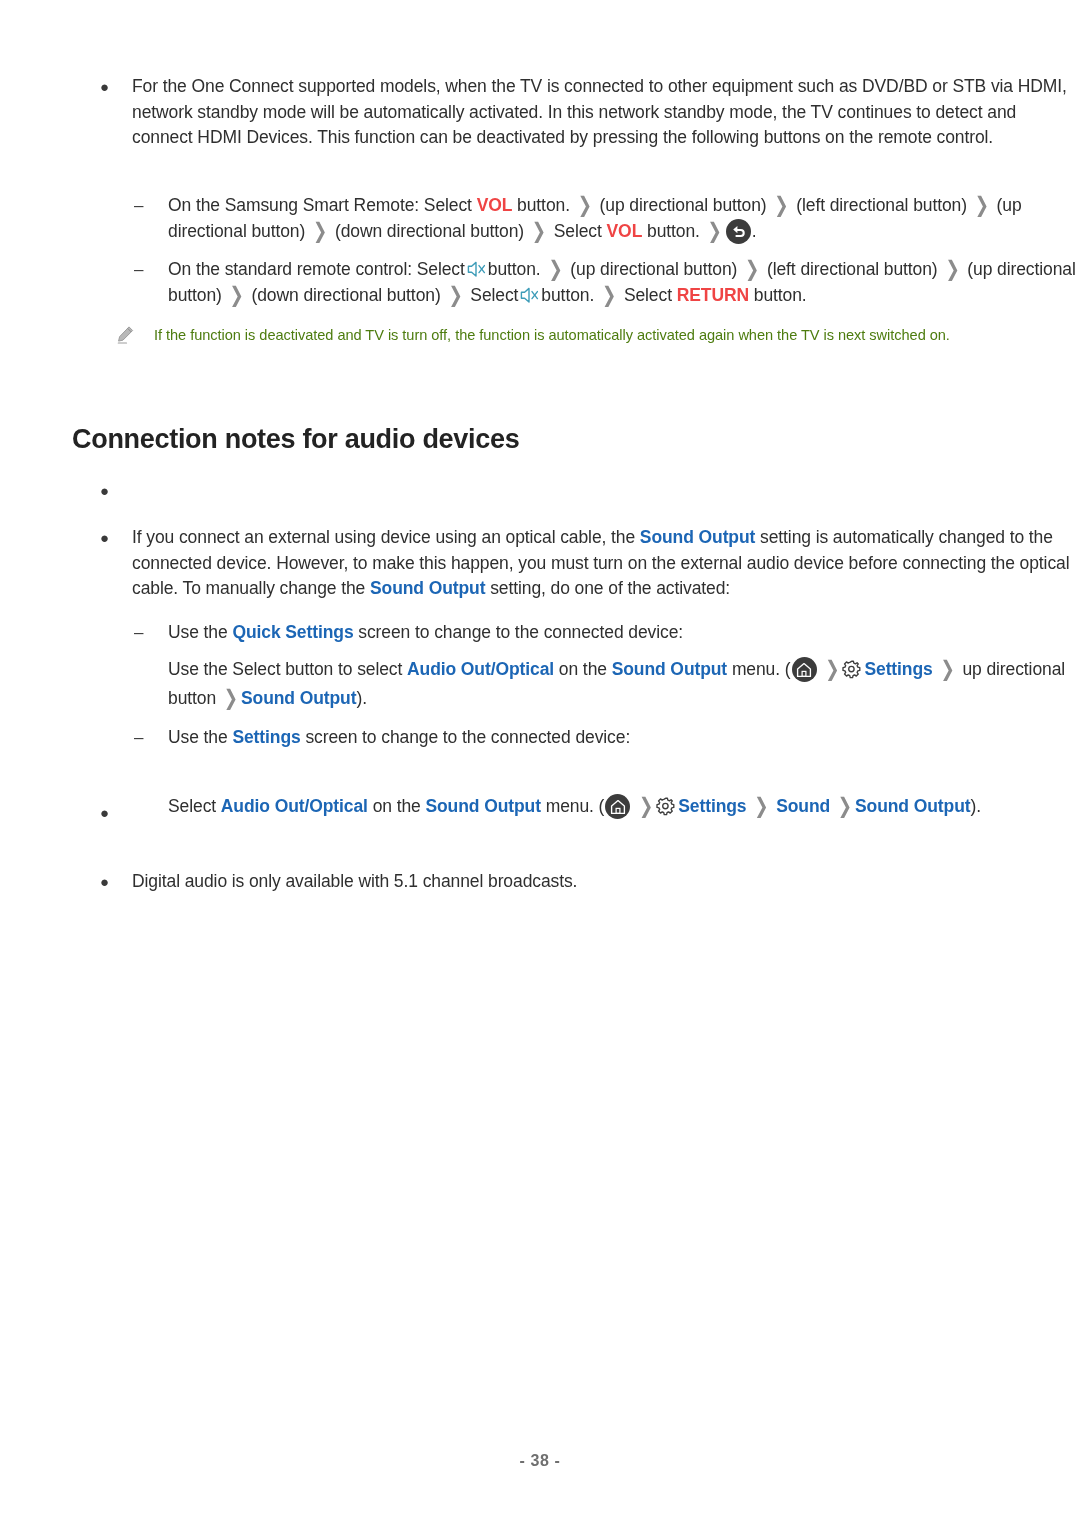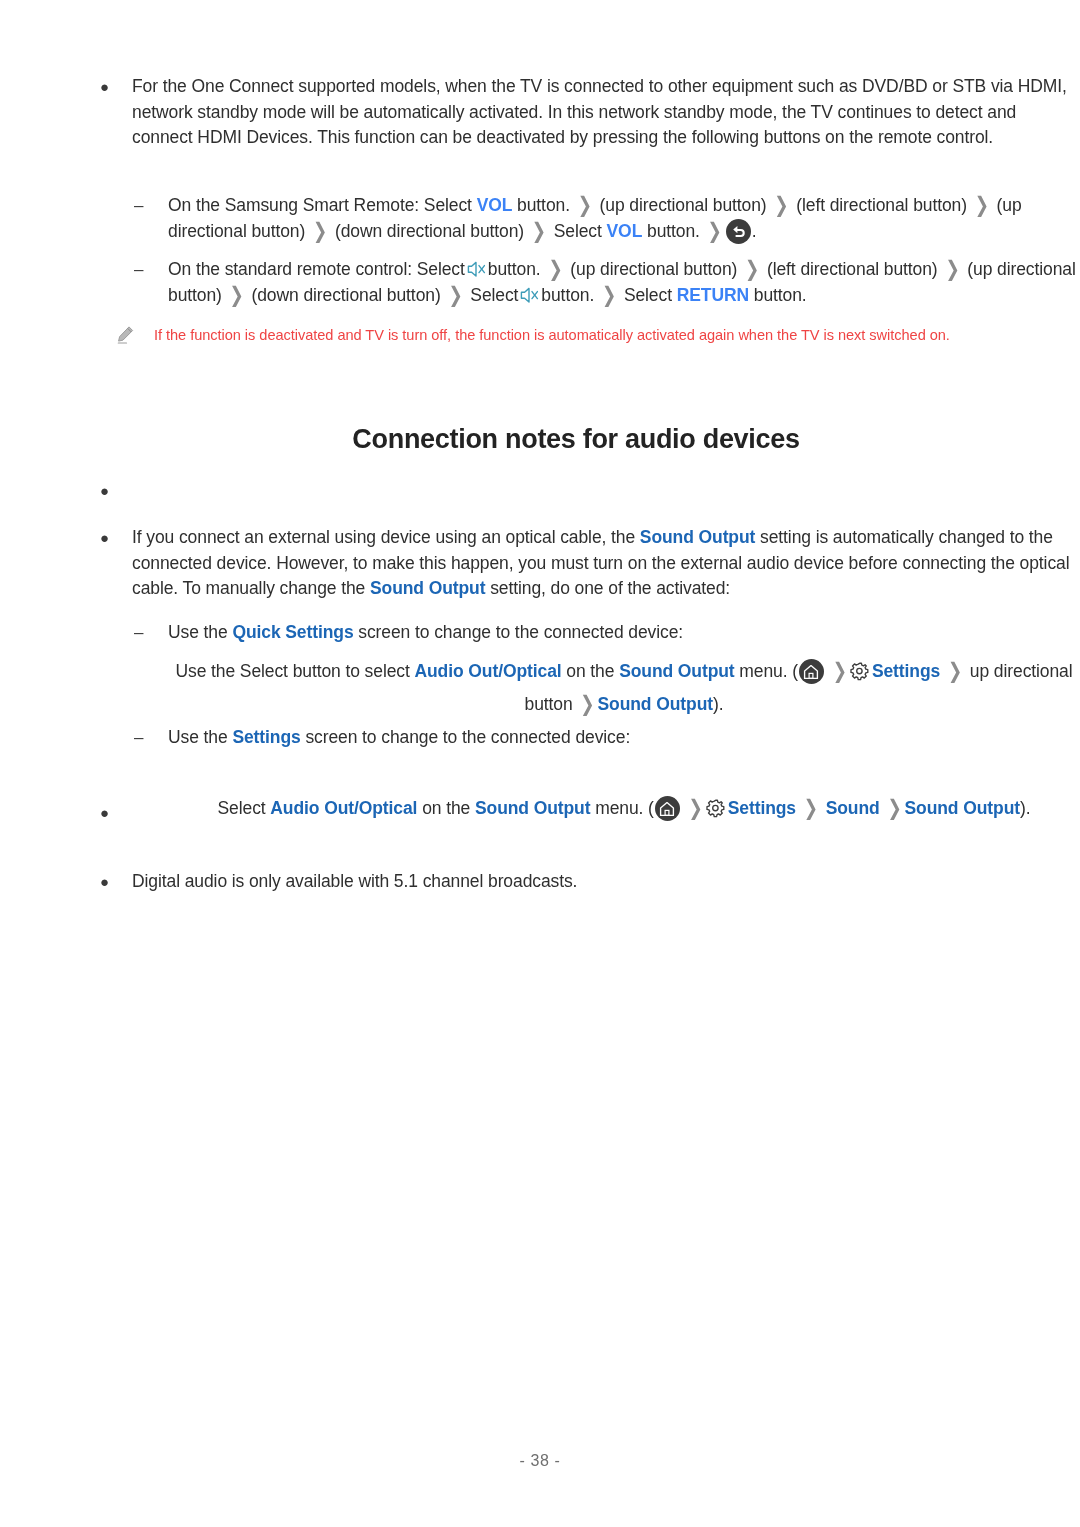--- a/index.html
+++ b/index.html
@@ -62,34 +62,33 @@
     width: 16px;
     font-size: 17px;
     line-height: 25.5px;
     color: #3a3a3a;
   }
 
   
   .plain-indent {
     margin-left: 168px;
     font-size: 17.5px;
-    line-height: 33px;
+    line-height: 28px;
     color: #2f2f2f;
     letter-spacing: -0.1px;
-    text-align: center;
   }
 
   
   .note-item {
     position: relative;
     margin-left: 96px;
     padding-left: 58px;
     font-size: 14.6px;
     line-height: 25px;
-    color: #ef4444;
+    color: #4d7c0f;
     letter-spacing: -0.05px;
   }
   .note-item .pencil-wrap {
     position: absolute;
     left: 20px;
     top: 2px;
     width: 20px;
     height: 20px;
   }
 
@@ -103,21 +102,21 @@
     letter-spacing: -0.3px;
     line-height: 1.2;
   }
 
   
   .lnk {            
     color: #1c66b5;
     font-weight: 600;
   }
   .btnkey {         
-    color: #3b82f6;
+    color: #ef4444;
     font-weight: 600;
   }
   .chev {
     color: #8c8c8c;
     font-weight: 400;
     font-size: 17px;
     padding: 0 3px;
     display: inline-block;
     transform: scaleY(1.25);
   }
@@ -153,20 +152,21 @@
 
   
   .page-number {
     position: absolute;
     left: 0; right: 0;
     top: 1452px;
     text-align: center;
     font-size: 16px;
     color: #6f6f6f;
     letter-spacing: 0.6px;
+    font-weight: bold;
   }
 
   
   .pos { position: absolute; left: 0; right: 0; }
 </style>
 </head>
 <body>
 
 <div class="page">
 
@@ -242,21 +242,21 @@
         <svg class="ic-pencil" width="19" height="19" viewBox="0 0 19 19">
           <path d="M13.0 1.9 L16.6 5.5 L7.0 15.1 L2.6 16.1 L3.6 11.7 Z" fill="#b9b9b9" stroke="#9d9d9d" stroke-width="1" stroke-linejoin="round"></path>
           <line x1="11.6" y1="3.3" x2="15.2" y2="6.9" stroke="#8d8d8d" stroke-width="1"></line>
           <line x1="2.3" y1="18.0" x2="10.5" y2="18.0" stroke="#9d9d9d" stroke-width="1.2" stroke-linecap="round"></line>
         </svg>
       </span>
       <span>If the function is deactivated and TV is turn off, the function is automatically activated again when the TV is next switched on.</span>
     </div>
   </div>
 
-  <div class="pos" style="top:423px;text-align:center;">
+  <div class="pos" style="top:423px;">
     <h2 class="section-title">Connection notes for audio devices</h2>
   </div>
 
   <div class="pos" style="top:478px;">
     <div class="bullet-item">
       <span class="marker">●</span>
     </div>
   </div>
 
   <div class="pos" style="top:525px;">

